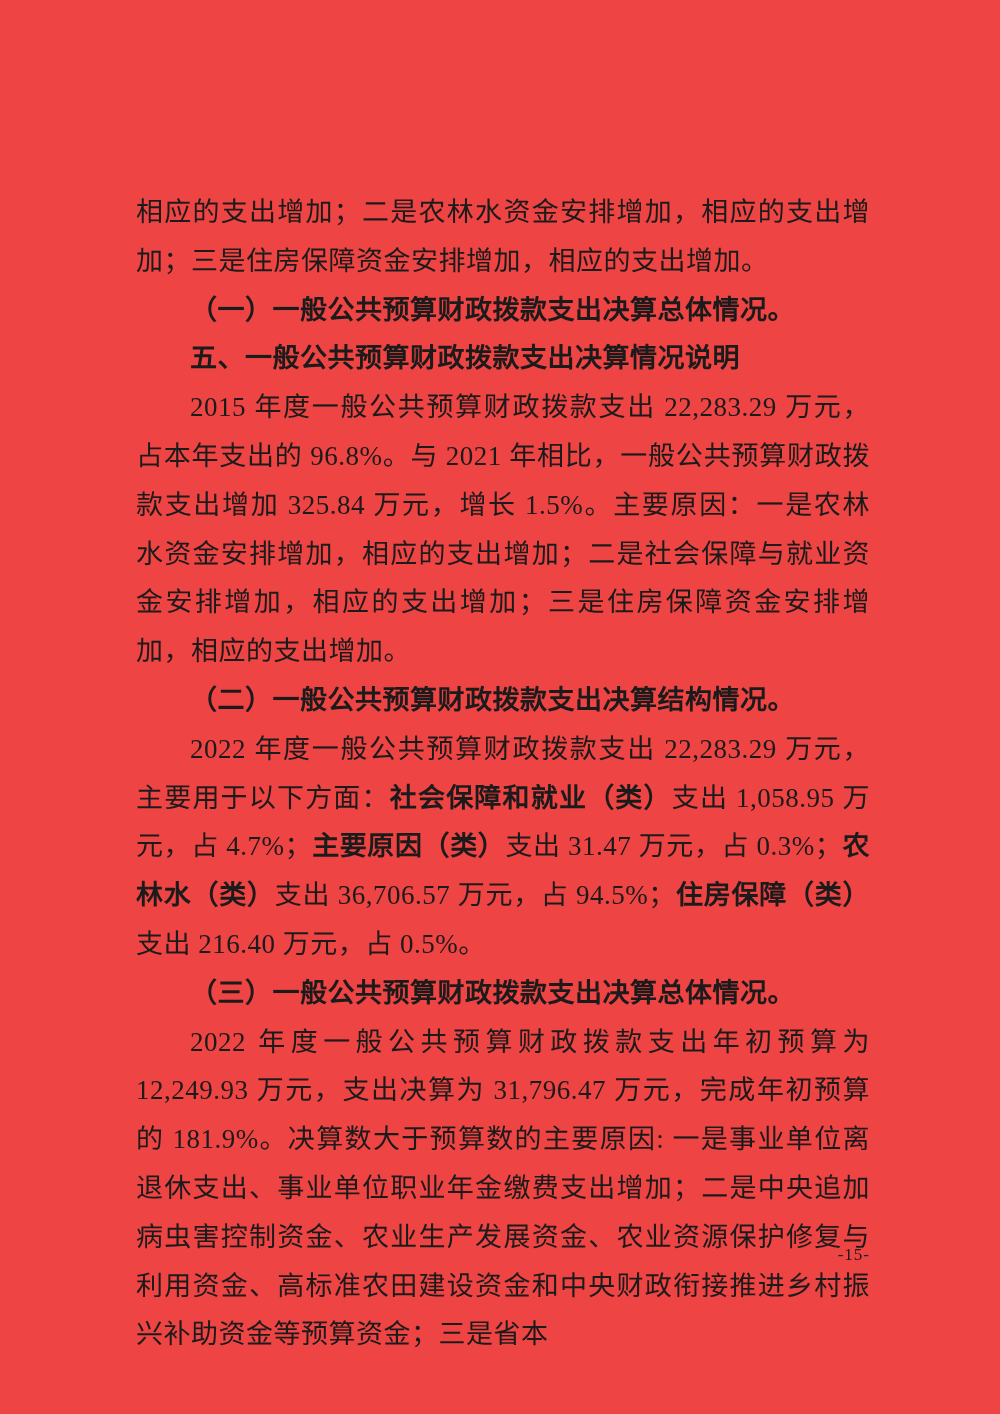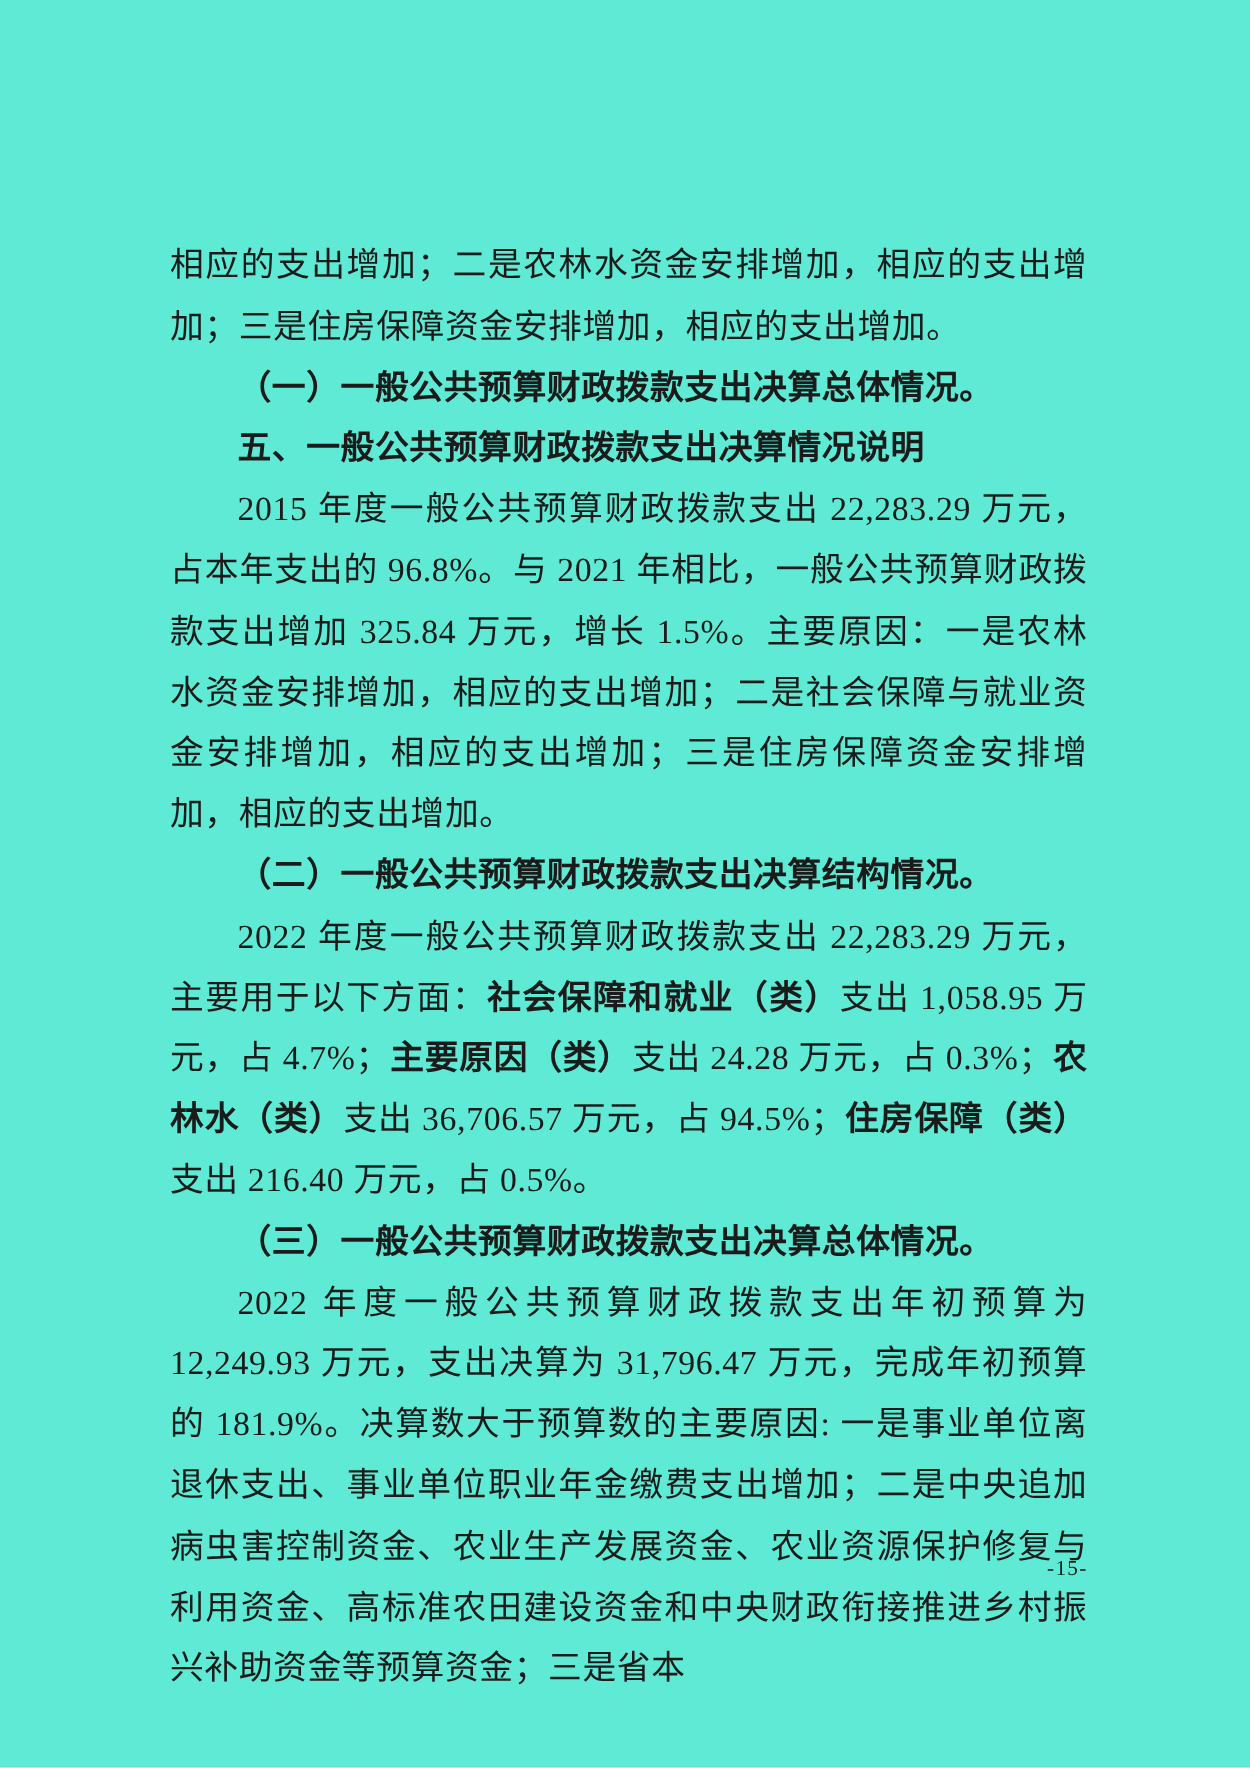--- a/index.html
+++ b/index.html
@@ -4,21 +4,21 @@
 <style>
   html, body {
     margin: 0;
     padding: 0;
     background: #ffffff;
   }
   .page {
     position: relative;
     width: 1000px;
     height: 1414px;
-    background: #5eead4;
+    background: #ef4444;
     overflow: hidden;
     font-family: "Liberation Serif", "DejaVu Serif", serif;
     color: #1b1b1b;
   }
   .content {
     position: absolute;
     left: 136px;
     top: 188px;
     width: 734px;
   }
@@ -66,21 +66,21 @@
     <p class="body-par no-indent">相应的支出增加；二是农林水资金安排增加，相应的支出增加；三是住房保障资金安排增加，相应的支出增加。</p>
 
     <p class="heading">（一）一般公共预算财政拨款支出决算总体情况。</p>
 
     <p class="heading">五、一般公共预算财政拨款支出决算情况说明</p>
 
     <p class="body-par">2015 年度一般公共预算财政拨款支出 22,283.29 万元，占本年支出的 96.8%。与 2021 年相比，一般公共预算财政拨款支出增加 325.84 万元，增长 1.5%。主要原因：一是农林水资金安排增加，相应的支出增加；二是社会保障与就业资金安排增加，相应的支出增加；三是住房保障资金安排增加，相应的支出增加。</p>
 
     <p class="heading">（二）一般公共预算财政拨款支出决算结构情况。</p>
 
-    <p class="body-par"><span>2022 年度一般公共预算财政拨款支出 22,283.29 万元，主要用于以下方面：</span><span class="bold-seg">社会保障和就业（类）</span><span>支出 1,058.95 万元，占 4.7%；</span><span class="bold-seg">主要原因（类）</span><span>支出 24.28 万元，占 0.3%；</span><span class="bold-seg">农林水（类）</span><span>支出 36,706.57 万元，占 94.5%；</span><span class="bold-seg">住房保障（类）</span><span>支出 216.40 万元，占 0.5%。</span></p>
+    <p class="body-par"><span>2022 年度一般公共预算财政拨款支出 22,283.29 万元，主要用于以下方面：</span><span class="bold-seg">社会保障和就业（类）</span><span>支出 1,058.95 万元，占 4.7%；</span><span class="bold-seg">主要原因（类）</span><span>支出 31.47 万元，占 0.3%；</span><span class="bold-seg">农林水（类）</span><span>支出 36,706.57 万元，占 94.5%；</span><span class="bold-seg">住房保障（类）</span><span>支出 216.40 万元，占 0.5%。</span></p>
 
     <p class="heading">（三）一般公共预算财政拨款支出决算总体情况。</p>
 
     <p class="body-par">2022 年度一般公共预算财政拨款支出年初预算为 12,249.93 万元，支出决算为 31,796.47 万元，完成年初预算的 181.9%。决算数大于预算数的主要原因: 一是事业单位离退休支出、事业单位职业年金缴费支出增加；二是中央追加病虫害控制资金、农业生产发展资金、农业资源保护修复与利用资金、高标准农田建设资金和中央财政衔接推进乡村振兴补助资金等预算资金；三是省本</p>
 
   </main>
 
   <div class="page-number">-15-</div>
 </div>
 

